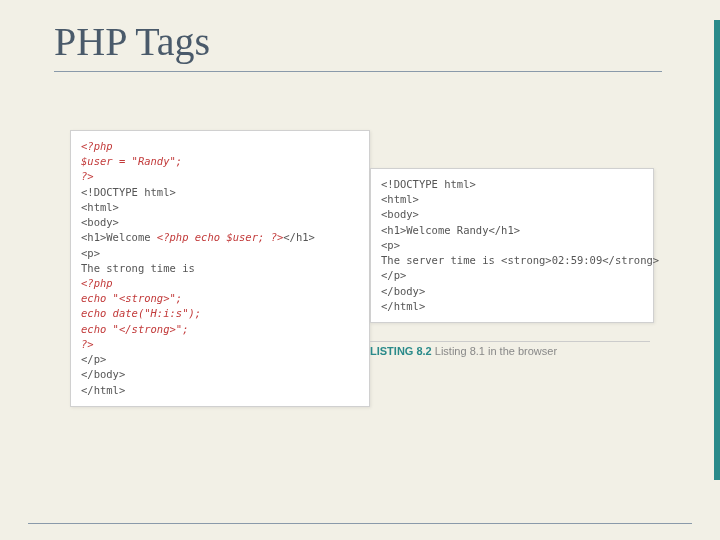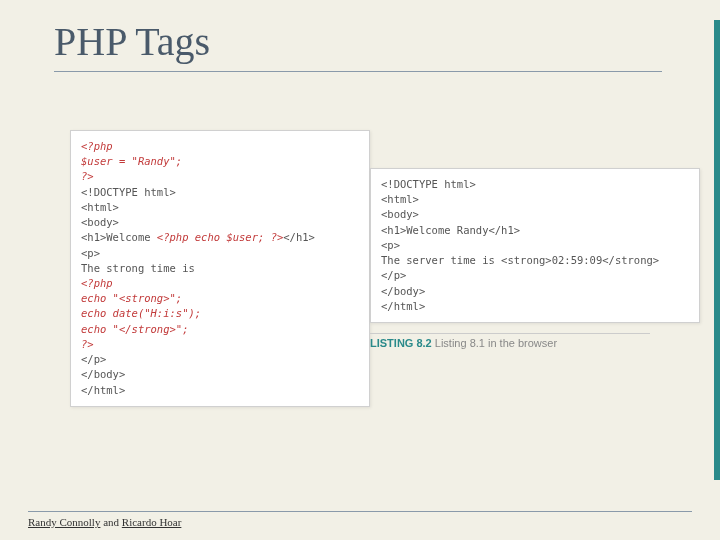--- a/index.html
+++ b/index.html
@@ -51,27 +51,27 @@
   .left-box {
     position: absolute;
     top: 0;
     left: 0;
     width: 300px;
   }
   .right-box {
     position: absolute;
     top: 38px;
     left: 300px;
-    width: 330px;
+    width: 284px;
   }
   .php-red { color: #c23a3a; font-style: italic; }
   .caption {
     font-size: 11px;
     color: #888;
-    margin-top: 7px;
+    margin-top: 15px;
     border-top: 1px solid #ccc;
     padding-top: 3px;
     font-family: Arial, Helvetica, sans-serif;
   }
   .caption-label { color: #2a8a8a; font-weight: bold; }
   .left-caption {
     position: absolute;
     top: 270px;
     left: 0;
     width: 300px;
@@ -135,16 +135,13 @@
 <span>&lt;/body&gt;</span>
 <span>&lt;/html&gt;</span></div>
 
   <div class="caption right-caption">
     <span class="caption-label">LISTING 8.2</span><span> Listing 8.1 in the browser</span>
   </div>
 
 </div>
 
 <div class="footer">
-  <div>
-    <span class="u">Randy Connolly</span><span> and </span><span class="u">Ricardo Hoar</span>
-  </div>
 </div>
 
 </body></html>

